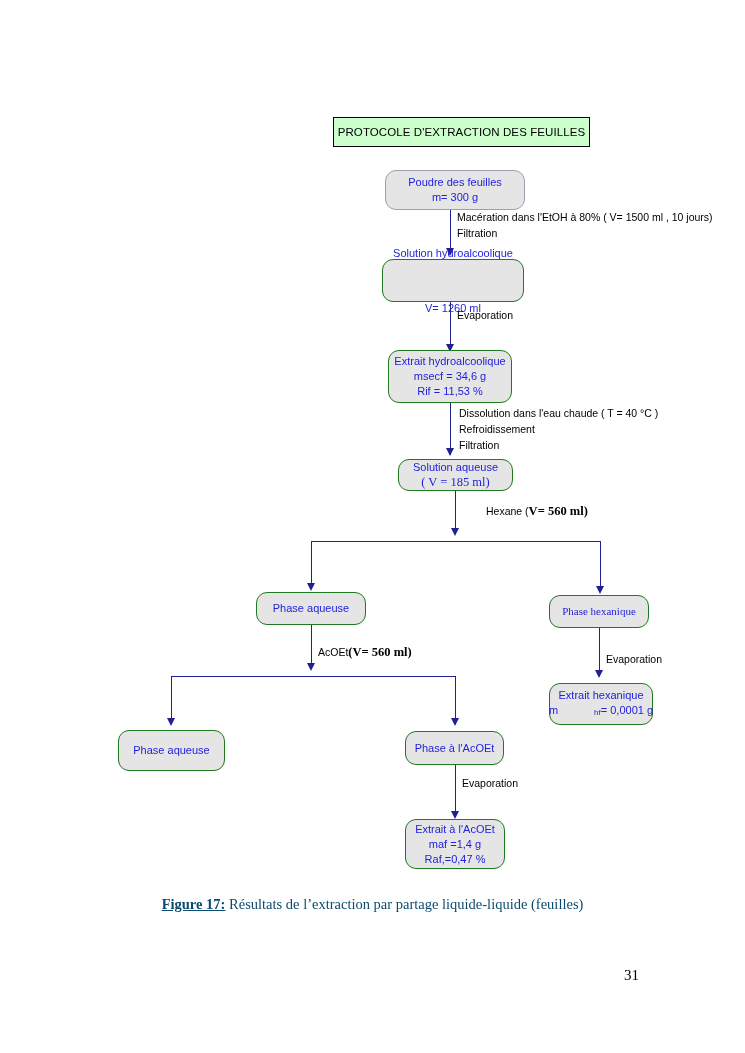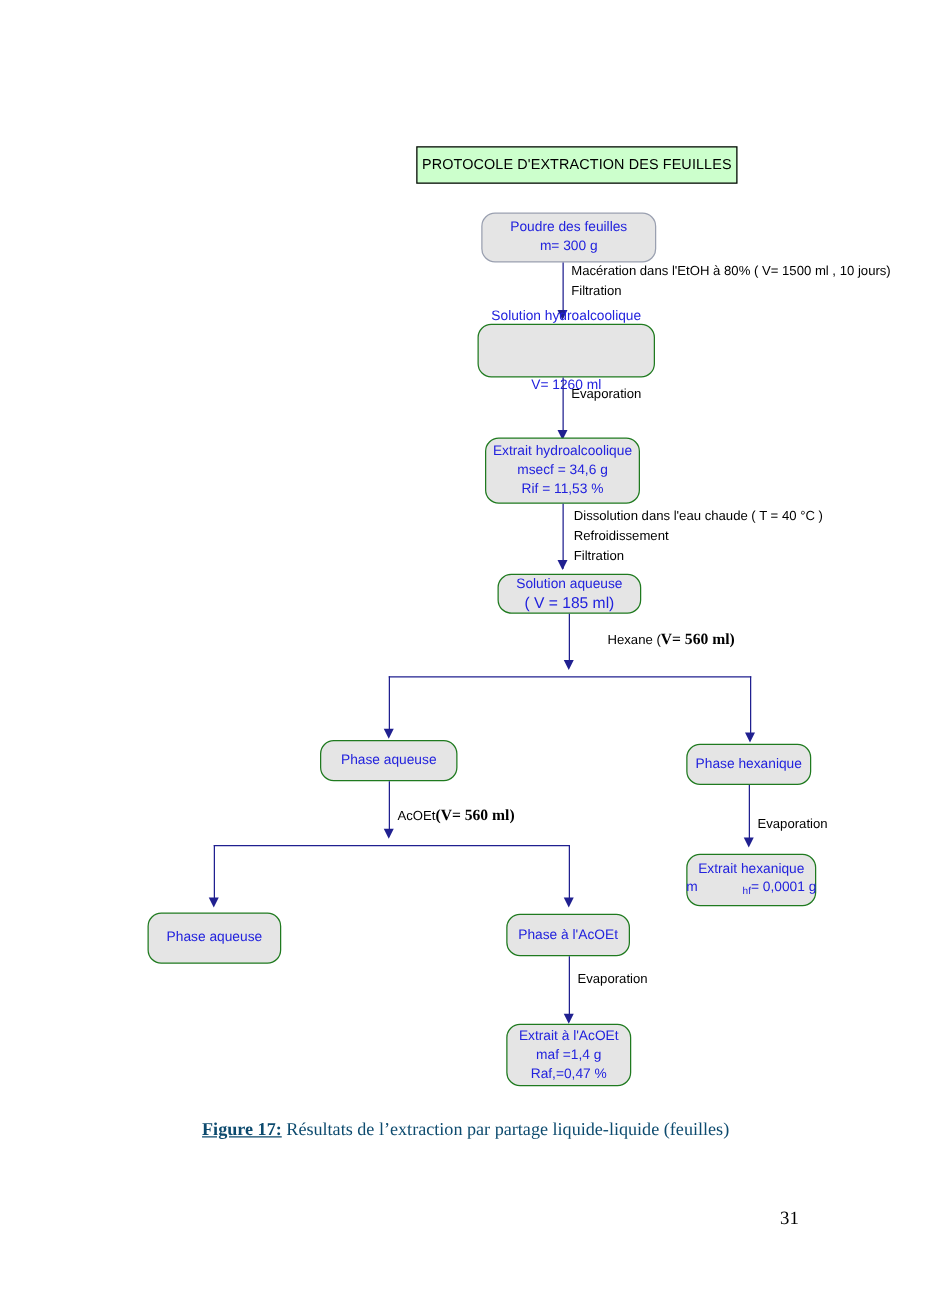--- a/index.html
+++ b/index.html
@@ -55,21 +55,21 @@
     align-items: center;
     justify-content: center;
     text-align: center;
     white-space: nowrap;
   }
   .node.gray-border {
     border-color: #9aa0b0;
   }
   .node .ln { display: block; }
   .node .serif {
-    font-family: Liberation Sans, sans-serif;
+    font-family: Liberation Serif, serif;
     font-size: 12.5px;
   }
   sub {
     font-size: 8px;
     vertical-align: -0.22em;
     padding-left: 36px;
   }
 
   
   .vline {
@@ -186,21 +186,21 @@
   <div class="hline" style="left:311px; top:541px; width:290px;"></div>
   <div class="vline" style="left:311px; top:541px; height:47px;"></div>
   <div class="arrowhead" style="left:307px; top:583px;"></div>
   <div class="vline" style="left:600px; top:541px; height:50px;"></div>
   <div class="arrowhead" style="left:596px; top:586px;"></div>
 
   <div class="node" style="left:256px; top:592px; width:110px; height:33px;">
     <span class="ln">Phase aqueuse</span>
   </div>
 
-  <div class="node" style="left:549px; top:595px; width:100px; height:33px;">
+  <div class="node" style="left:549px; top:595px; width:100px; height:33px;font-family:Liberation Serif, serif;">
     <span class="ln">Phase hexanique</span>
   </div>
 
   <div class="vline" style="left:599px; top:628px; height:48px;"></div>
   <div class="arrowhead" style="left:595px; top:670px;"></div>
   <div class="edge-label" style="left:606px; top:651px;">Evaporation</div>
 
   <div class="node" style="left:549px; top:683px; width:104px; height:42px;">
     <span class="ln">Extrait hexanique</span>
     <span class="ln">m<sub>hf</sub>= 0,0001 g</span>

